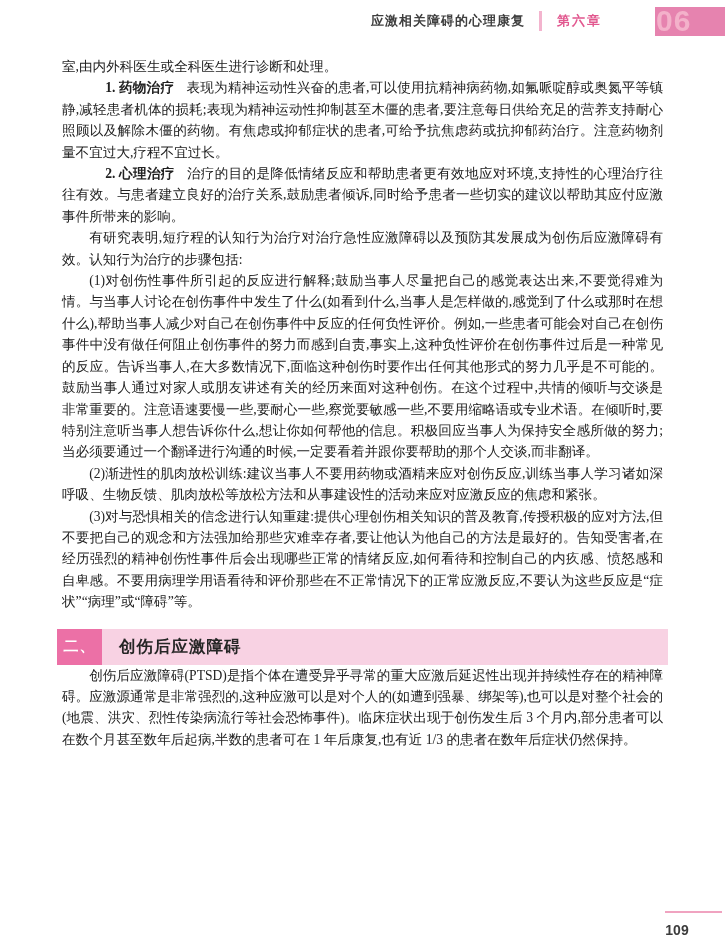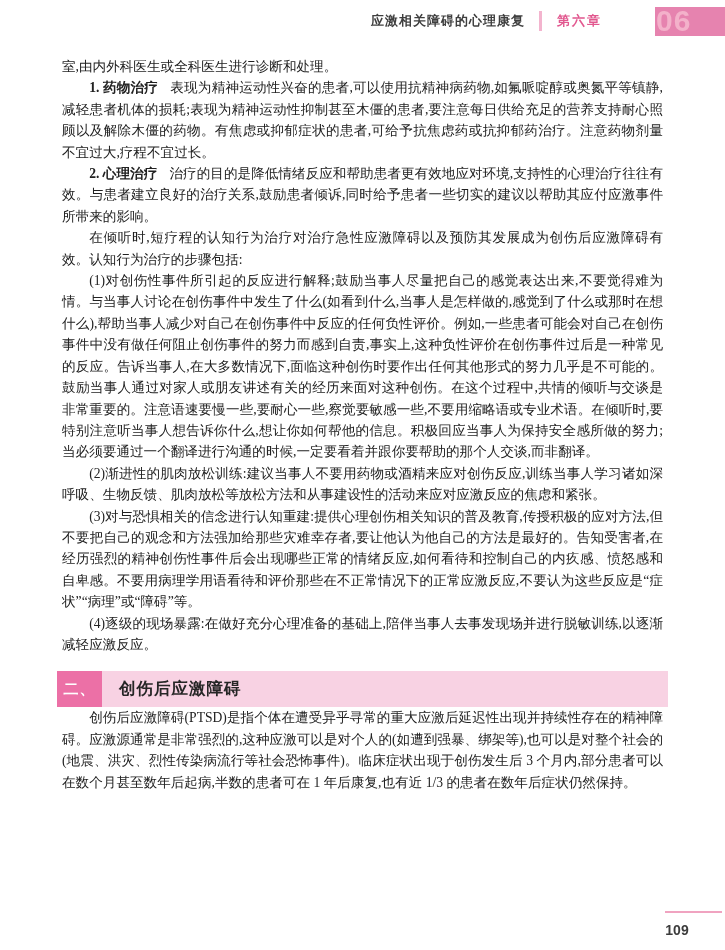--- a/index.html
+++ b/index.html
@@ -70,20 +70,21 @@
     font-size: 13.6px;
     line-height: 21.4px;
     text-align: justify;
     color: #212121;
     text-indent: 2em;
   }
   .main p.noindent { text-indent: 0; }
   .plabel {
     font-weight: bold;
     margin-right: 0.9em;
+    margin-left: 16px;
   }
   
   .section-heading {
     margin: 16px 0 0 -5px;
     width: 611px;
     height: 36px;
     background: #f8d2e3;
     display: flex;
     align-items: center;
   }
@@ -141,25 +142,24 @@
     <span class="chapter-label">第六章</span>
     <span class="chapter-badge">
       <span class="chapter-badge-number">06</span>
     </span>
   </div>
 
   <div class="main">
     <p class="noindent">室,由内外科医生或全科医生进行诊断和处理。</p>
     <p><span class="plabel">1. 药物治疗</span><span>表现为精神运动性兴奋的患者,可以使用抗精神病药物,如氟哌啶醇或奥氮平等镇静,减轻患者机体的损耗;表现为精神运动性抑制甚至木僵的患者,要注意每日供给充足的营养支持耐心照顾以及解除木僵的药物。有焦虑或抑郁症状的患者,可给予抗焦虑药或抗抑郁药治疗。注意药物剂量不宜过大,疗程不宜过长。</span></p>
     <p><span class="plabel">2. 心理治疗</span><span>治疗的目的是降低情绪反应和帮助患者更有效地应对环境,支持性的心理治疗往往有效。与患者建立良好的治疗关系,鼓励患者倾诉,同时给予患者一些切实的建议以帮助其应付应激事件所带来的影响。</span></p>
-    <p>在倾听时,短疗程的认知行为治疗对治疗急性应激障碍以及预防其发展成为创伤后应激障碍有效。认知行为治疗的步骤包括:</p>
+    <p>有研究表明,短疗程的认知行为治疗对治疗急性应激障碍以及预防其发展成为创伤后应激障碍有效。认知行为治疗的步骤包括:</p>
     <p>(1)对创伤性事件所引起的反应进行解释;鼓励当事人尽量把自己的感觉表达出来,不要觉得难为情。与当事人讨论在创伤事件中发生了什么(如看到什么,当事人是怎样做的,感觉到了什么或那时在想什么),帮助当事人减少对自己在创伤事件中反应的任何负性评价。例如,一些患者可能会对自己在创伤事件中没有做任何阻止创伤事件的努力而感到自责,事实上,这种负性评价在创伤事件过后是一种常见的反应。告诉当事人,在大多数情况下,面临这种创伤时要作出任何其他形式的努力几乎是不可能的。鼓励当事人通过对家人或朋友讲述有关的经历来面对这种创伤。在这个过程中,共情的倾听与交谈是非常重要的。注意语速要慢一些,要耐心一些,察觉要敏感一些,不要用缩略语或专业术语。在倾听时,要特别注意听当事人想告诉你什么,想让你如何帮他的信息。积极回应当事人为保持安全感所做的努力;当必须要通过一个翻译进行沟通的时候,一定要看着并跟你要帮助的那个人交谈,而非翻译。</p>
     <p>(2)渐进性的肌肉放松训练:建议当事人不要用药物或酒精来应对创伤反应,训练当事人学习诸如深呼吸、生物反馈、肌肉放松等放松方法和从事建设性的活动来应对应激反应的焦虑和紧张。</p>
     <p>(3)对与恐惧相关的信念进行认知重建:提供心理创伤相关知识的普及教育,传授积极的应对方法,但不要把自己的观念和方法强加给那些灾难幸存者,要让他认为他自己的方法是最好的。告知受害者,在经历强烈的精神创伤性事件后会出现哪些正常的情绪反应,如何看待和控制自己的内疚感、愤怒感和自卑感。不要用病理学用语看待和评价那些在不正常情况下的正常应激反应,不要认为这些反应是“症状”“病理”或“障碍”等。</p>
-    <p>(4)逐级的现场暴露:在做好充分心理准备的基础上,陪伴当事人去事发现场并进行脱敏训练,以逐渐减轻应激反应。</p>
 
     <div class="section-heading">
       <span class="section-marker">二、</span>
       <span class="section-title">创伤后应激障碍</span>
     </div>
 
     <div class="section-body">
       <p>创伤后应激障碍(PTSD)是指个体在遭受异乎寻常的重大应激后延迟性出现并持续性存在的精神障碍。应激源通常是非常强烈的,这种应激可以是对个人的(如遭到强暴、绑架等),也可以是对整个社会的(地震、洪灾、烈性传染病流行等社会恐怖事件)。临床症状出现于创伤发生后 3 个月内,部分患者可以在数个月甚至数年后起病,半数的患者可在 1 年后康复,也有近 1/3 的患者在数年后症状仍然保持。</p>
     </div>
   </div>

